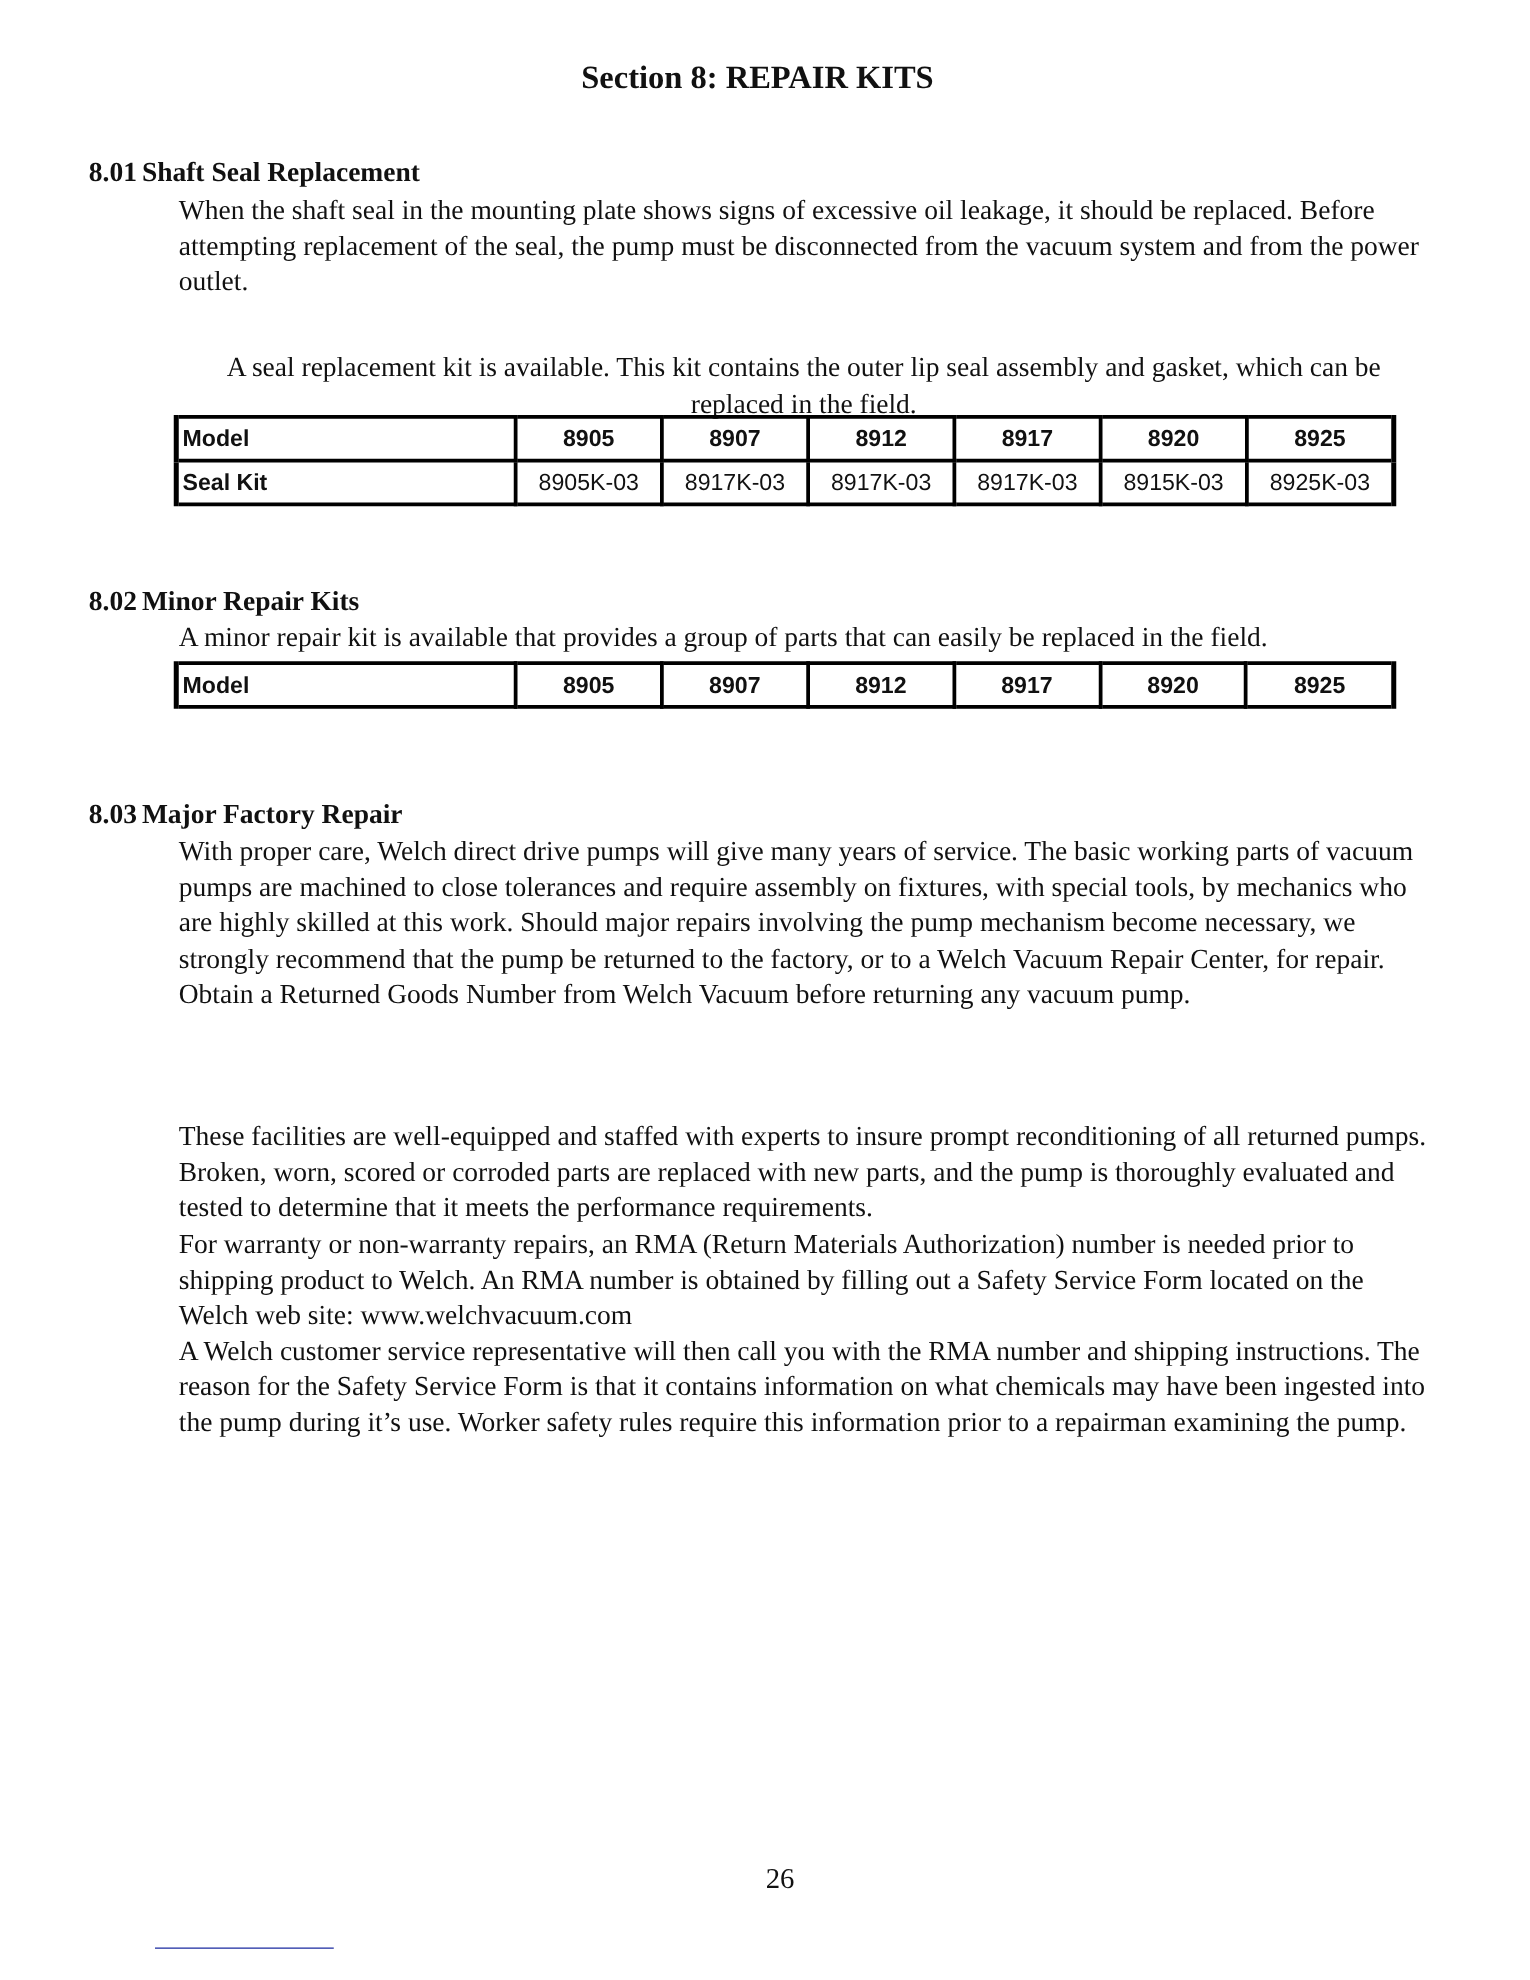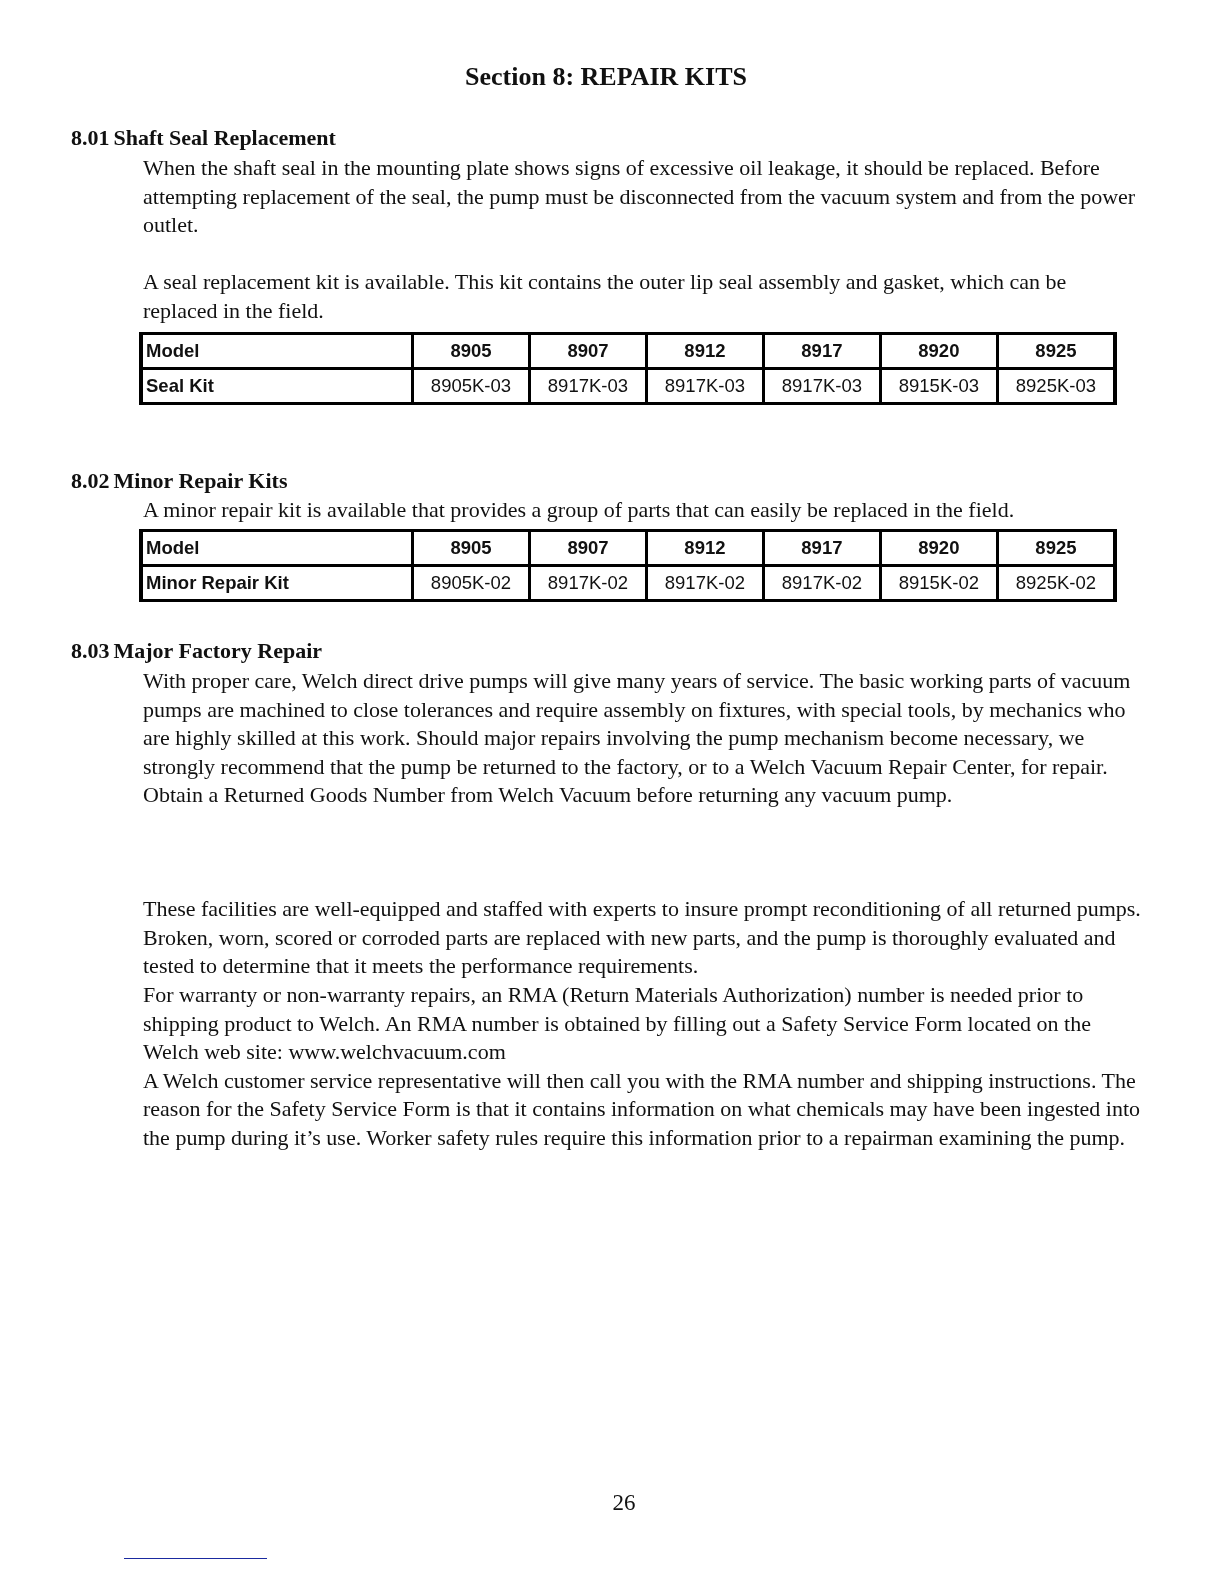--- a/index.html
+++ b/index.html
@@ -1,18 +1,18 @@
 <!DOCTYPE html>
 <html><head>
 <meta charset="utf-8">
 <style>
   html, body { margin: 0; padding: 0; background: #ffffff; }
   body { width: 1224px; height: 1584px; position: relative; overflow: hidden;
          font-family: "Liberation Serif", serif; color: #111; }
-  .title { position: absolute; top: 62px; left: 0; width: 1212px; text-align: center;
+  .title { position: absolute; top: 47px; left: 0; width: 1212px; text-align: center;
            font-weight: bold; font-size: 26px; }
   .sec-head { position: absolute; left: 71px; font-weight: bold; font-size: 22px; }
   .sec-head .num { margin-right: 4px; }
   .para { position: absolute; left: 143px; width: 1000px; font-size: 22px; line-height: 28.6px;
           white-space: pre-line; }
   table.kit { position: absolute; left: 139px; width: 978px; border-collapse: collapse;
               font-family: "Liberation Sans", sans-serif; font-size: 18.5px; }
   table.kit td { border: 3px solid #000; height: 32px; padding: 0 3px; text-align: center; margin-left: 40px; }
   table.kit td.label { text-align: left; width: 262px; font-weight: bold; border-left-width: 4px; }
   table.kit tr.head td { font-weight: bold; }
@@ -23,21 +23,21 @@
 </style>
 </head>
 <body>
 
 <div class="title">Section 8:  REPAIR KITS</div>
 
 <div class="sec-head" style="top:125px;">
   <span class="num">8.01</span><span>Shaft Seal Replacement</span>
 </div>
 <div class="para" style="top:154px;">When the shaft seal in the mounting plate shows signs of excessive oil leakage, it should be replaced. Before attempting replacement of the seal, the pump must be disconnected from the vacuum system and from the power outlet.</div>
-<div class="para" style="top:268px;">A seal replacement kit is available.  This kit contains the outer lip seal assembly and gasket, which can be replaced in the field.</div>
+<div class="para" style="top:280px;text-align:center;">A seal replacement kit is available.  This kit contains the outer lip seal assembly and gasket, which can be replaced in the field.</div>
 
 <table class="kit" style="top:332px;">
   <tbody>
       <tr class="head">
     <td class="label">Model</td>
     <td>8905</td>
     <td>8907</td>
     <td>8912</td>
     <td>8917</td>
     <td>8920</td>
@@ -64,29 +64,20 @@
   <tbody>
       <tr class="head">
     <td class="label">Model</td>
     <td>8905</td>
     <td>8907</td>
     <td>8912</td>
     <td>8917</td>
     <td>8920</td>
     <td>8925</td>
   </tr>
-  <tr>
-    <td class="label">Minor Repair Kit</td>
-    <td>8905K-02</td>
-    <td>8917K-02</td>
-    <td>8917K-02</td>
-    <td>8917K-02</td>
-    <td>8915K-02</td>
-    <td>8925K-02</td>
-  </tr>
 </tbody>
   </table>
 
 <div class="sec-head" style="top:638px;">
   <span class="num">8.03</span><span>Major Factory Repair</span>
 </div>
 <div class="para" style="top:667px;">With proper care, Welch direct drive pumps will give many years of service.  The basic working parts of vacuum pumps are machined to close tolerances and require assembly on fixtures, with special tools, by mechanics who are highly skilled at this work.  Should major repairs involving the pump mechanism become necessary, we strongly recommend that the pump be returned to the factory, or to a Welch Vacuum Repair Center, for repair.  Obtain a Returned Goods Number from Welch Vacuum before returning any vacuum pump.</div>
 <div class="para" style="top:867px;margin-top:28px;">These facilities are well-equipped and staffed with experts to insure prompt reconditioning of all returned pumps.  Broken, worn, scored or corroded parts are replaced with new parts, and the pump is thoroughly evaluated and tested to determine that it meets the performance requirements.</div>
 <div class="para" style="top:981px;">For warranty or non-warranty repairs, an RMA (Return Materials Authorization) number is needed prior to shipping product to Welch. An RMA number is obtained by filling out a Safety Service Form located on the Welch web site: www.welchvacuum.com
 A Welch customer service representative will then call you with the RMA number and shipping instructions. The reason for the Safety Service Form is that it contains information on what chemicals may have been ingested into the pump during it’s use. Worker safety rules require this information prior to a repairman examining the pump.</div>

